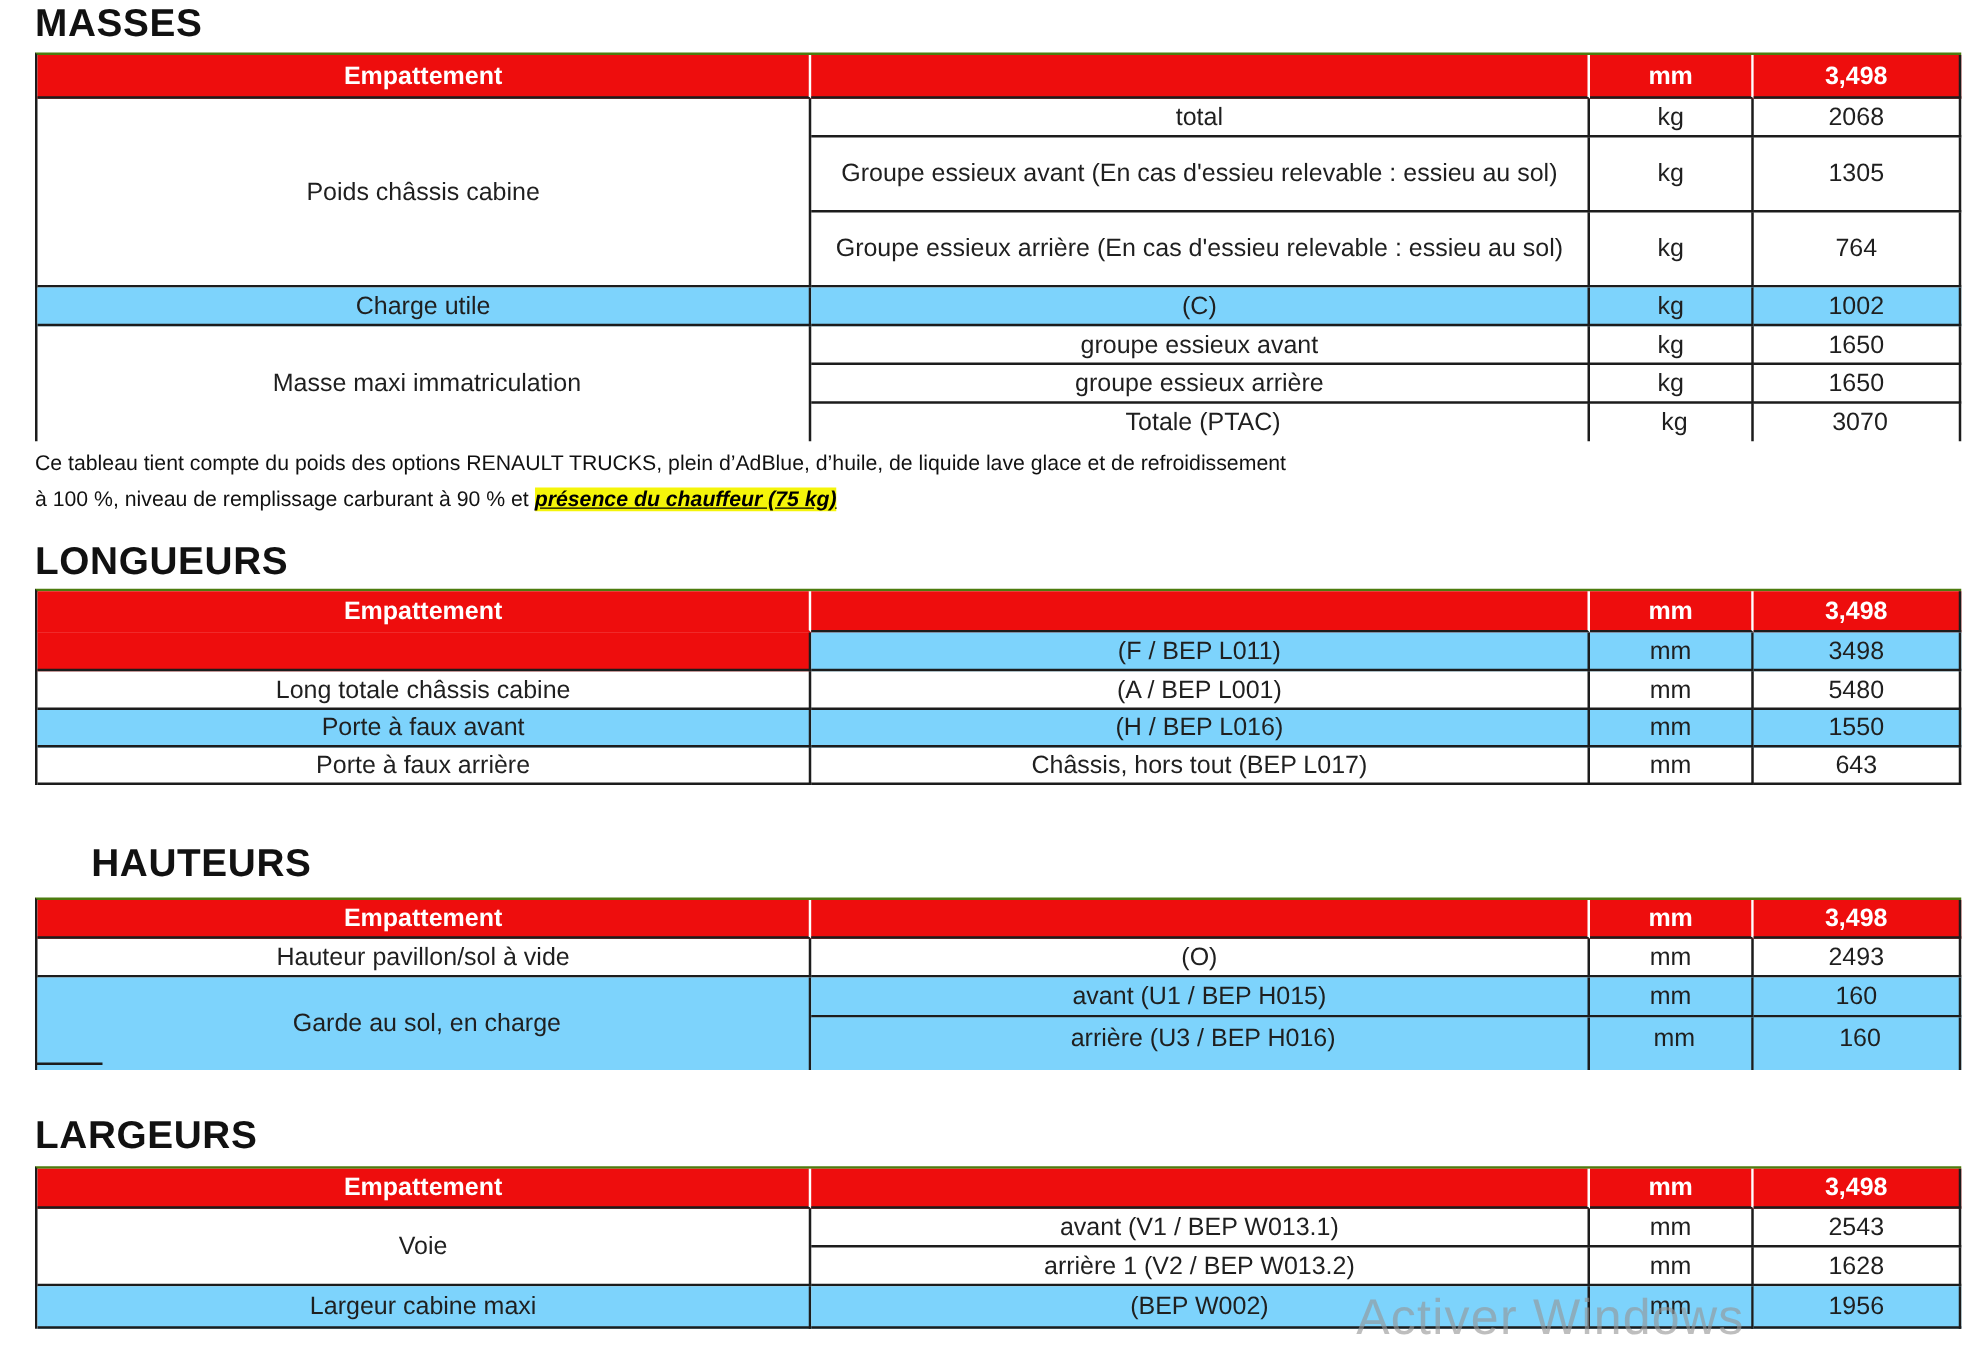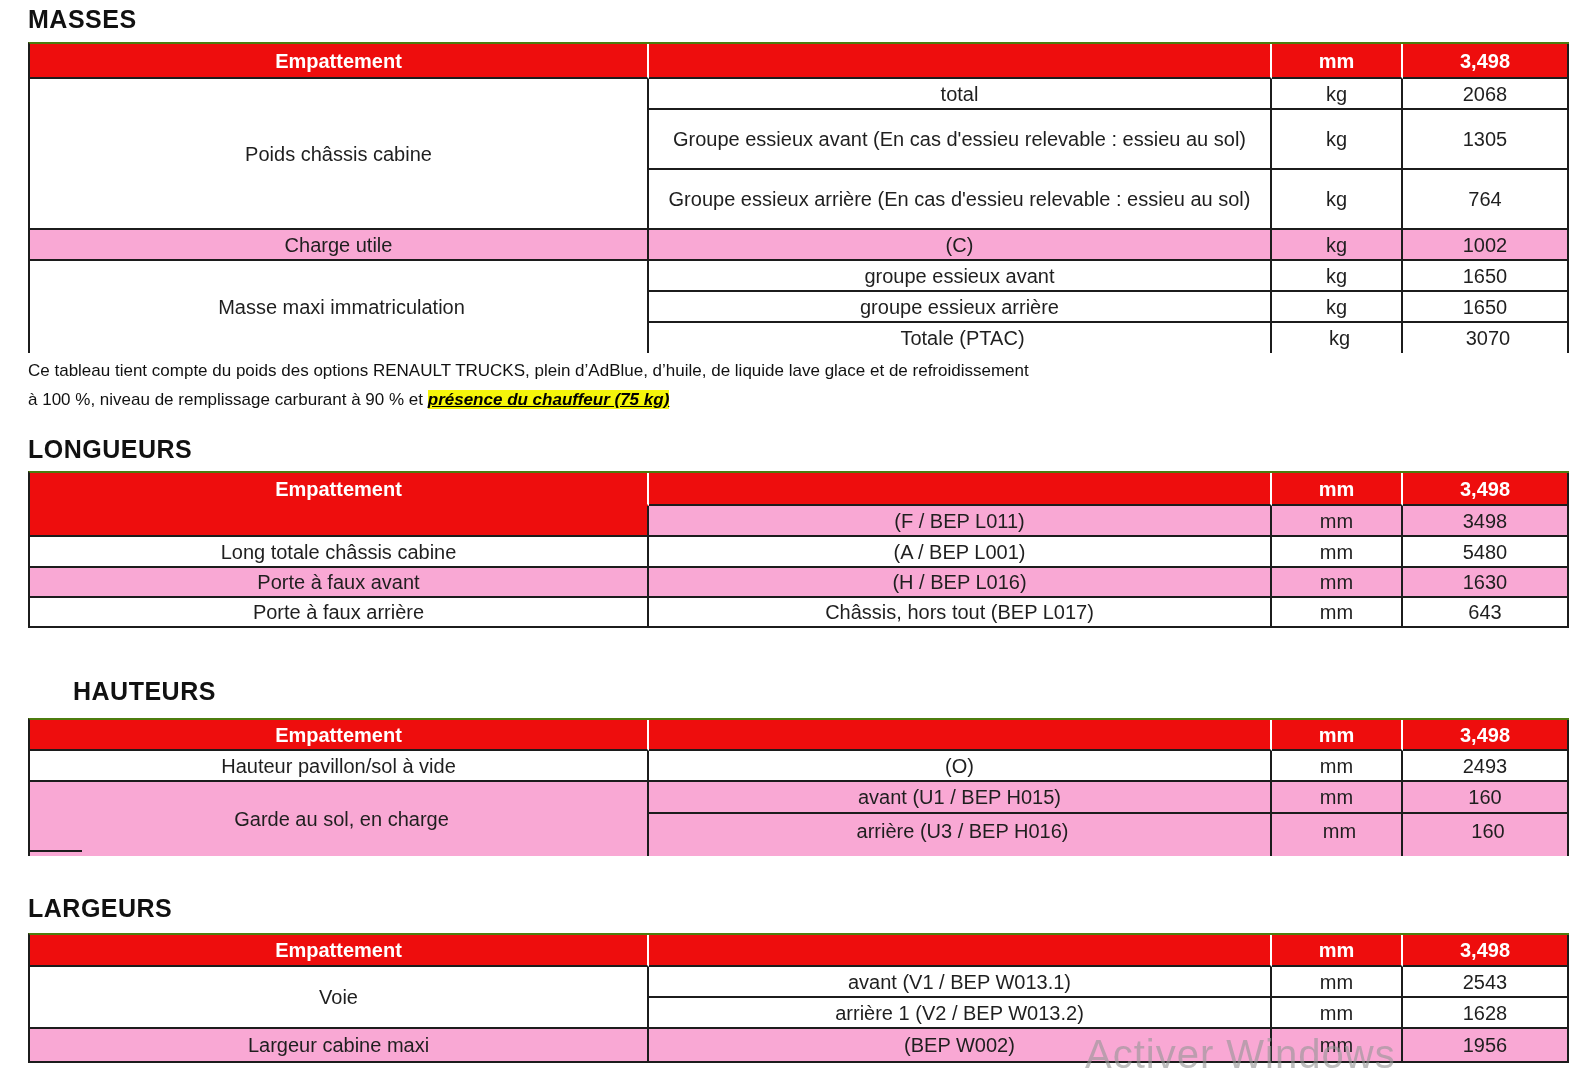--- a/index.html
+++ b/index.html
@@ -8,21 +8,21 @@
     background:#ffffff;
     font-family:"Liberation Sans", sans-serif;
     color:#1f1f1f;
     overflow:hidden;
     position:relative;
   }
   .doc{padding:2px 0 0 28px;}
 
   .section-title{
     margin:0;
-    font-size:25px;
+    font-size:31px;
     line-height:34px;
     font-weight:bold;
     letter-spacing:0.5px;
     color:#111;
   }
   .t-masses{margin-top:0;}
   .t-longueurs{margin-top:18px;}
   .t-hauteurs{margin-top:46px;margin-left:45px;}
   .t-largeurs{margin-top:35px;}
 
@@ -56,21 +56,21 @@
   table.spec .red{
     background:#ee0d0d;
     color:#ffffff;
     font-weight:bold;
     border-right:2px solid #ffffff;
   }
   table.spec .red.last{border-right:2px solid #1c1c1c;}
   table.spec .red.seam{border-bottom:2px solid #ee0d0d;}
   table.spec .red.body-red{border-right:2px solid #1c1c1c;}
 
-  table.spec .gray{background:#f9a8d4;}
+  table.spec .gray{background:#7dd3fc;}
   table.spec .nobb{border-bottom:none;padding-left:14px;}
 
   
   .note{
     margin-top:3px;
     font-size:17px;
     line-height:29px;
     color:#111;
   }
   .note .line1{white-space:nowrap;overflow:hidden;}
@@ -194,21 +194,21 @@
     <tr style="height:31px">
       <td>Long totale châssis cabine</td>
       <td>(A / BEP L001)</td>
       <td>mm</td>
       <td>5480</td>
     </tr>
     <tr style="height:30px">
       <td class="gray">Porte à faux avant</td>
       <td class="gray">(H / BEP L016)</td>
       <td class="gray">mm</td>
-      <td class="gray">1630</td>
+      <td class="gray">1550</td>
     </tr>
     <tr style="height:30px">
       <td>Porte à faux arrière</td>
       <td>Châssis, hors tout (BEP L017)</td>
       <td>mm</td>
       <td>643</td>
     </tr>
   </tbody>
       </table>
   </div>

